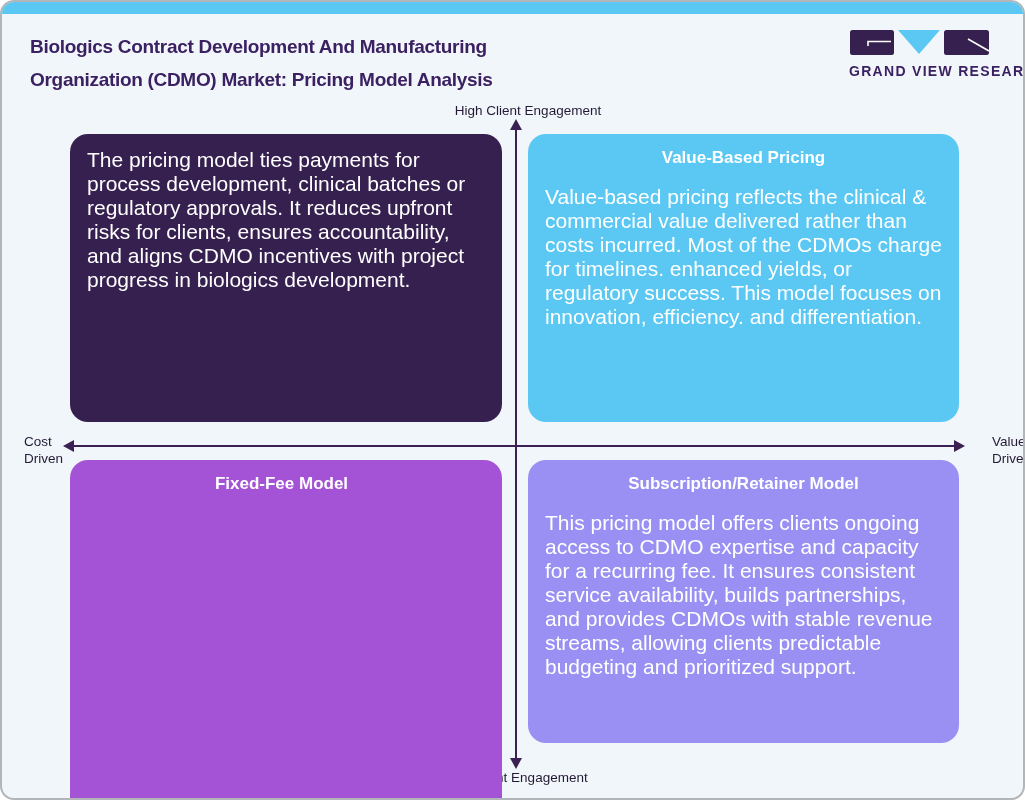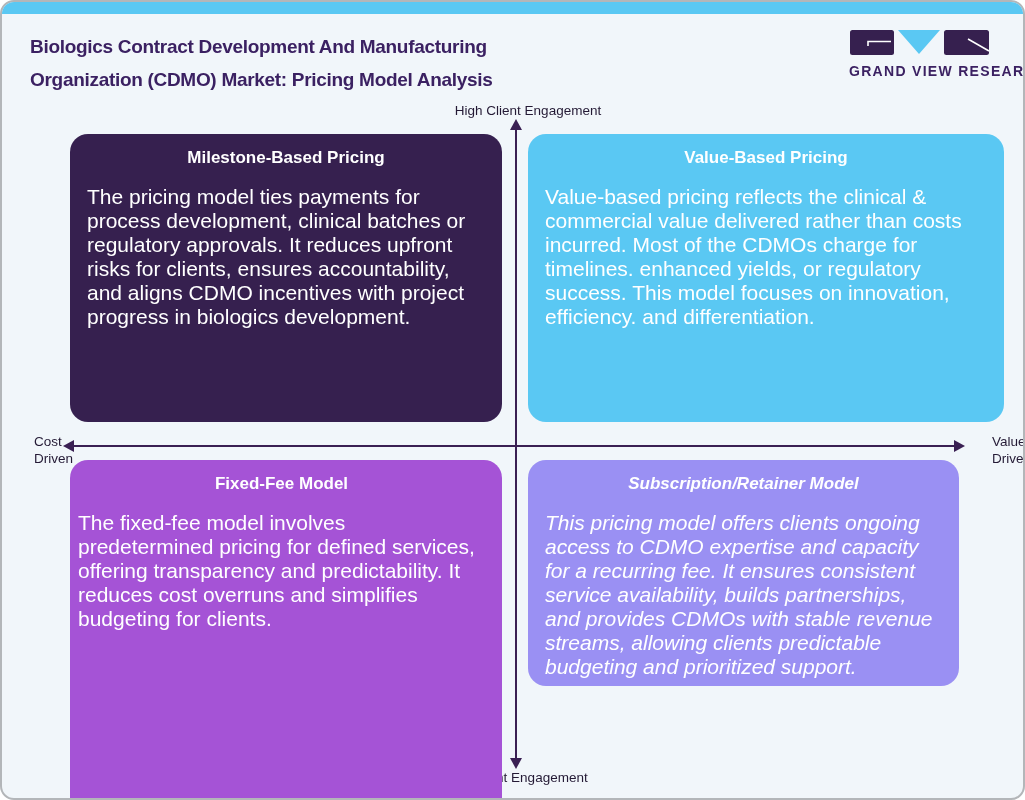--- a/index.html
+++ b/index.html
@@ -62,21 +62,21 @@
     white-space: nowrap;
   }
   
   .axis-label {
     position: absolute;
     font-size: 13.5px;
     color: var(--axis-label);
   }
   .axis-label.top    { left: 514px; top: 101px; transform: translateX(-50%); white-space: nowrap; padding-left: 24px; }
   .axis-label.bottom { left: 514px; top: 768px; transform: translateX(-50%); white-space: nowrap; }
-  .axis-label.left   { left: 22px;  top: 431px; width: 52px; line-height: 17px; margin-left: 10px; }
+  .axis-label.left   { left: 22px;  top: 431px; width: 52px; line-height: 17px; }
   .axis-label.right  { left: 990px; top: 431px; width: 54px; line-height: 17px; }
   
   .v-line {
     position: absolute;
     left: 513px; top: 121px;
     width: 1.6px; height: 641px;
     background: var(--axis-purple);
   }
   .h-line {
     position: absolute;
@@ -110,23 +110,23 @@
     border-left: 11px solid var(--axis-purple);
   }
   
   .quad {
     position: absolute;
     border-radius: 18px;
     color: var(--box-text);
     padding: 14px 17px;
   }
   .quad.q1 { left: 68px;  top: 132px; width: 432px; height: 288px; background: var(--q1-bg); }
-  .quad.q2 { left: 526px; top: 132px; width: 476px; height: 288px; background: var(--q2-bg); }
+  .quad.q2 { left: 526px; top: 132px; width: 431px; height: 288px; background: var(--q2-bg); }
   .quad.q3 { left: 68px;  top: 458px; width: 432px; height: 367px; background: var(--q3-bg); padding-left: 8px; }
-  .quad.q4 { left: 526px; top: 458px; width: 431px; height: 226px; background: var(--q4-bg); font-style: italic; }
+  .quad.q4 { left: 526px; top: 458px; width: 431px; height: 283px; background: var(--q4-bg); }
   .quad-title {
     text-align: center;
     font-size: 17px;
     font-weight: bold;
     margin-bottom: 17px;
   }
   .quad-body {
     font-size: 21px;
     line-height: 24px;
   }
@@ -159,32 +159,30 @@
   <div class="axis-label right">Value Driven</div>
 
   <div class="v-line"></div>
   <div class="h-line"></div>
   <div class="arrow up"></div>
   <div class="arrow down"></div>
   <div class="arrow leftward"></div>
   <div class="arrow rightward"></div>
 
   <div class="quad q1">
-    <div class="quad-title">Milestone-Based Pricing</div>
     <div class="quad-body">The pricing model ties payments for process development, clinical batches or regulatory approvals. It reduces upfront risks for clients, ensures accountability, and aligns CDMO incentives with project progress in biologics development.</div>
   </div>
 
   <div class="quad q2">
     <div class="quad-title">Value-Based Pricing</div>
     <div class="quad-body">Value-based pricing reflects the clinical &amp; commercial value delivered rather than costs incurred. Most of the CDMOs charge for timelines. enhanced yields, or regulatory success. This model focuses on innovation, efficiency. and differentiation.</div>
   </div>
 
   <div class="quad q3">
     <div class="quad-title">Fixed-Fee Model</div>
-    <div class="quad-body">The fixed-fee model involves predetermined pricing for defined services, offering transparency and predictability. It reduces cost overruns and simplifies budgeting for clients.</div>
   </div>
 
   <div class="quad q4">
     <div class="quad-title">Subscription/Retainer Model</div>
     <div class="quad-body">This pricing model offers clients ongoing access to CDMO expertise and capacity for a recurring fee. It ensures consistent service availability, builds partnerships, and provides CDMOs with stable revenue streams, allowing clients predictable budgeting and prioritized support.</div>
   </div>
 
 </div>
 
 </body></html>

